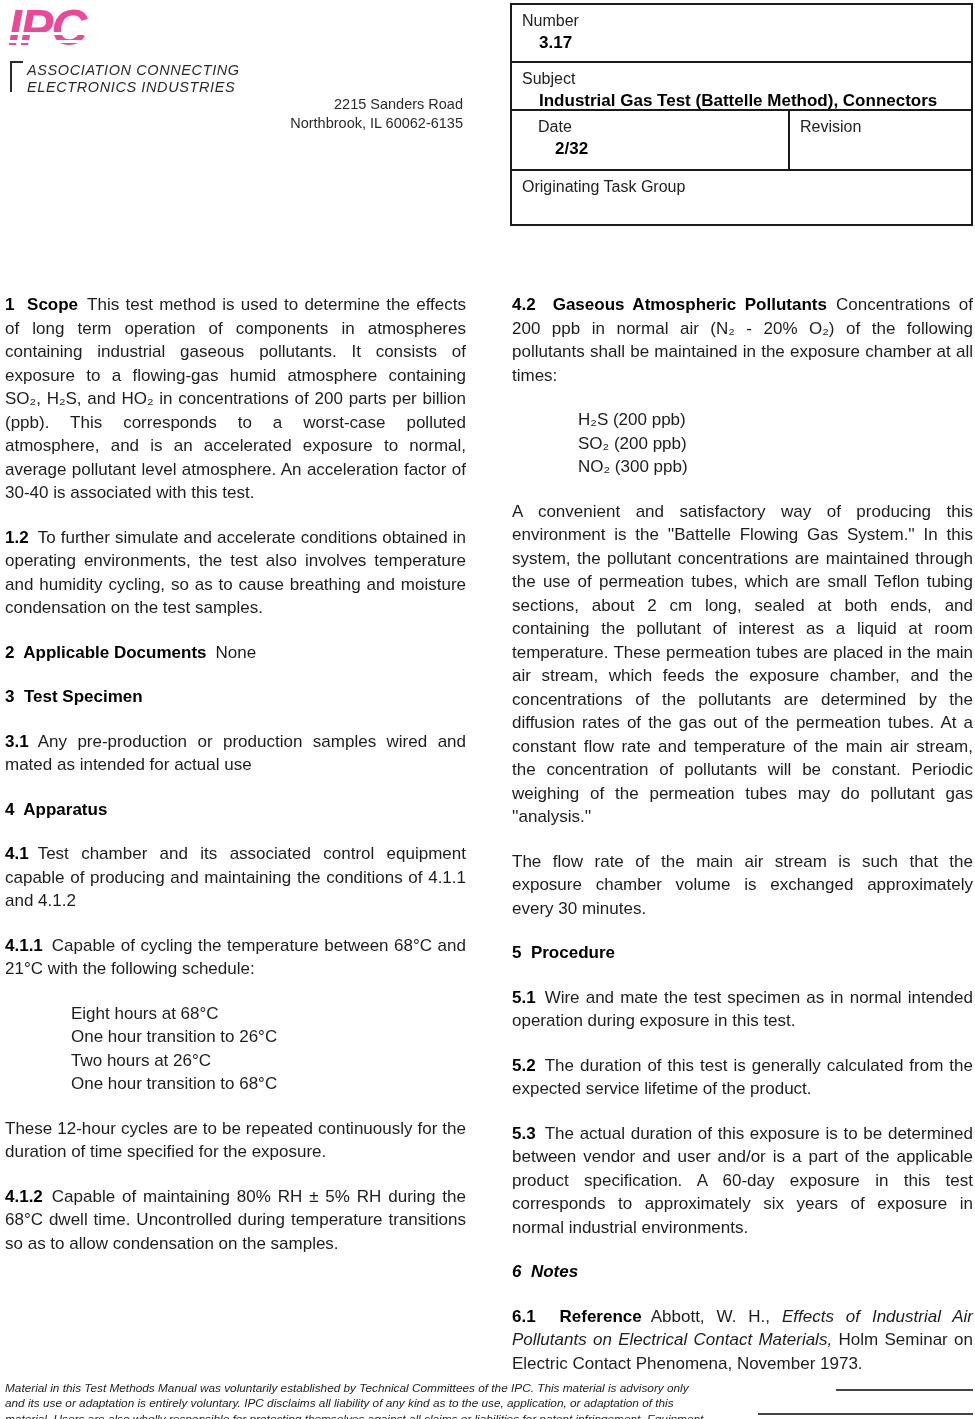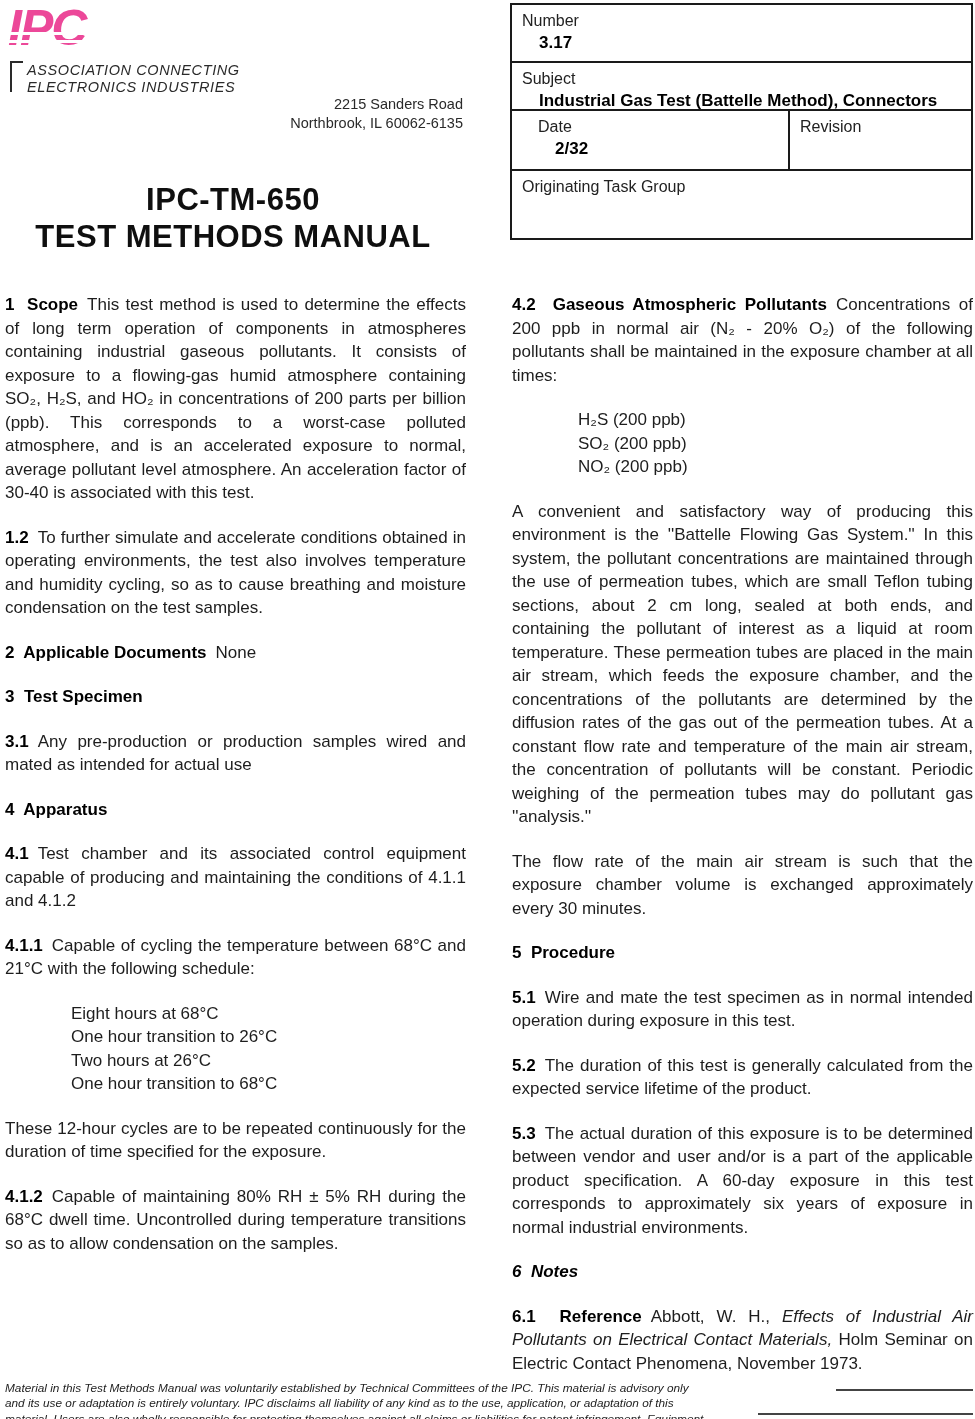--- a/index.html
+++ b/index.html
@@ -18,21 +18,21 @@
   .assoc-bracket { position:absolute; top:61px; left:10px; width:13px; height:31px; border-top:2px solid #2a2a2a; border-left:2px solid #2a2a2a; }
   .assoc { position:absolute; top:62px; left:27px; font-style:italic; font-size:14.5px; line-height:17px; letter-spacing:0.6px; color:#2a2a2a; }
   .address { position:absolute; top:95px; left:160px; width:303px; text-align:right; font-size:14.5px; line-height:19px; color:#2a2a2a; }
   .doc-title { position:absolute; top:181px; left:0; width:466px; text-align:center; font-weight:bold; font-size:31px; line-height:37px; letter-spacing:0.5px; color:#0f0f0f; }
 
   
   .info-table { position:absolute; top:3px; left:510px; width:463px; border:2px solid #1a1a1a; background:#fff; }
   .it-row { border-bottom:2px solid #1a1a1a; padding:7px 10px 12px; }
   .r1 { height:58px; } .r2 { height:48px; }
   .r3 { height:60px; padding:0; display:flex; }
-  .r4 { height:67px; border-bottom:none; }
+  .r4 { height:53px; border-bottom:none; }
   .it-cell { padding:7px 10px 0; height:100%; }
   .it-cell.date { width:262px; border-right:2px solid #1a1a1a;margin-left:16px; }
   .it-cell.revision { flex:1; }
   .it-label { font-size:16px; color:#222; }
   .it-value { font-size:17px; font-weight:bold; padding-left:17px; margin-top:3px; white-space:nowrap; color:#000; }
 
   
   .col { position:absolute; top:271px; width:461px;margin-top:22px; }
   #col-left { left:5px; } #col-right { left:512px; }
   .para { text-align:justify; font-size:17px; line-height:23.5px; margin-bottom:21px; color:#1d1d1d; }
@@ -61,24 +61,20 @@
   <div class="assoc">
     <div>ASSOCIATION CONNECTING</div>
     <div>ELECTRONICS INDUSTRIES</div>
   </div>
 
   <div class="address">
     <div>2215 Sanders Road</div>
     <div>Northbrook, IL 60062-6135</div>
   </div>
 
-  <div class="doc-title">
-    <div>IPC-TM-650</div>
-    <div>TEST METHODS MANUAL</div>
-  </div>
 
   <div class="info-table">
     <div class="it-row r1">
       <div class="it-label">Number</div>
       <div class="it-value">3.17</div>
     </div>
     <div class="it-row r2">
       <div class="it-label">Subject</div>
       <div class="it-value">Industrial Gas Test (Battelle Method), Connectors</div>
     </div>
@@ -112,21 +108,21 @@
         <div class="indent-item">One hour transition to 68°C</div>
       </div>
       <p class="para"><span>These 12-hour cycles are to be repeated continuously for the duration of time specified for the exposure.</span></p>
       <p class="para"><b class="para-head">4.1.2</b><span>Capable of maintaining 80% RH ± 5% RH during the 68°C dwell time. Uncontrolled during temperature transitions so as to allow condensation on the samples.</span></p>
     </div>
   <div class="col" id="col-right">
       <p class="para"><b class="para-head">4.2  Gaseous Atmospheric Pollutants</b><span>Concentrations of 200 ppb in normal air (N₂ - 20% O₂) of the following pollutants shall be maintained in the exposure chamber at all times:</span></p>
       <div class="indent-list">
         <div class="indent-item">H₂S (200 ppb)</div>
         <div class="indent-item">SO₂ (200 ppb)</div>
-        <div class="indent-item">NO₂ (200 ppb)</div>
+        <div class="indent-item">NO₂ (300 ppb)</div>
       </div>
       <p class="para"><span>A convenient and satisfactory way of producing this environment is the ''Battelle Flowing Gas System.'' In this system, the pollutant concentrations are maintained through the use of permeation tubes, which are small Teflon tubing sections, about 2 cm long, sealed at both ends, and containing the pollutant of interest as a liquid at room temperature. These permeation tubes are placed in the main air stream, which feeds the exposure chamber, and the concentrations of the pollutants are determined by the diffusion rates of the gas out of the permeation tubes. At a constant flow rate and temperature of the main air stream, the concentration of pollutants will be constant. Periodic weighing of the permeation tubes may do pollutant gas ''analysis.''</span></p>
       <p class="para"><span>The flow rate of the main air stream is such that the exposure chamber volume is exchanged approximately every 30 minutes.</span></p>
       <p class="para"><b class="para-head">5  Procedure</b></p>
       <p class="para"><b class="para-head">5.1</b><span>Wire and mate the test specimen as in normal intended operation during exposure in this test.</span></p>
       <p class="para"><b class="para-head">5.2</b><span>The duration of this test is generally calculated from the expected service lifetime of the product.</span></p>
       <p class="para"><b class="para-head">5.3</b><span>The actual duration of this exposure is to be determined between vendor and user and/or is a part of the applicable product specification. A 60-day exposure in this test corresponds to approximately six years of exposure in normal industrial environments.</span></p>
       <p class="para"><b class="para-head italic">6  Notes</b></p>
       <p class="para"><b class="para-head">6.1  Reference</b><span>Abbott, W. H., </span><i>Effects of Industrial Air Pollutants on Electrical Contact Materials,</i><span> Holm Seminar on Electric Contact Phenomena, November 1973.</span></p>
     </div>

